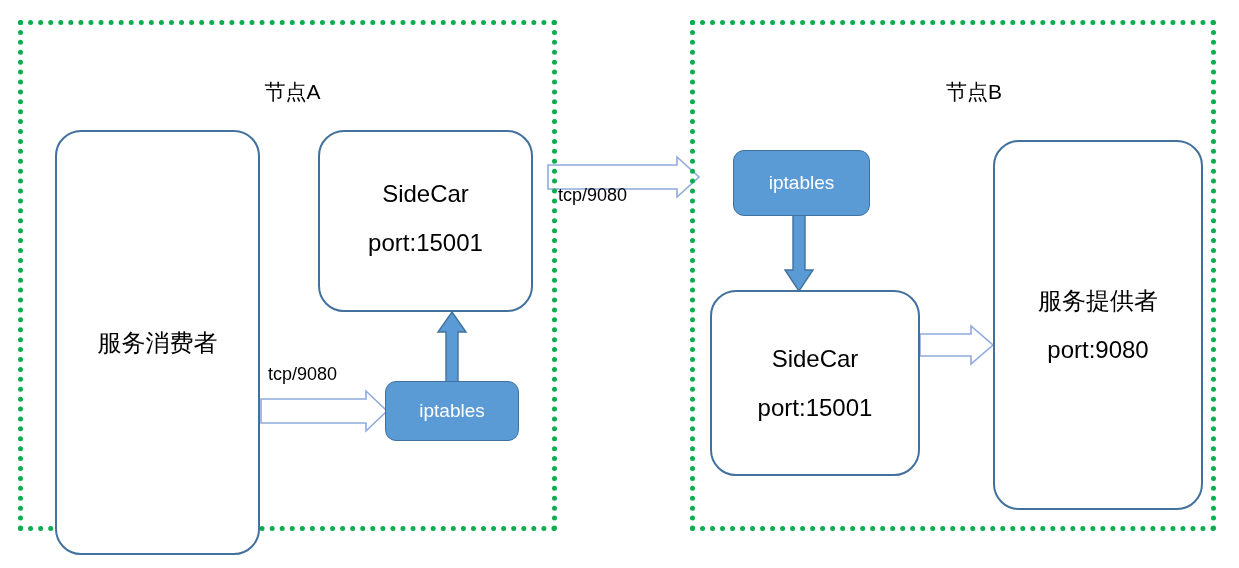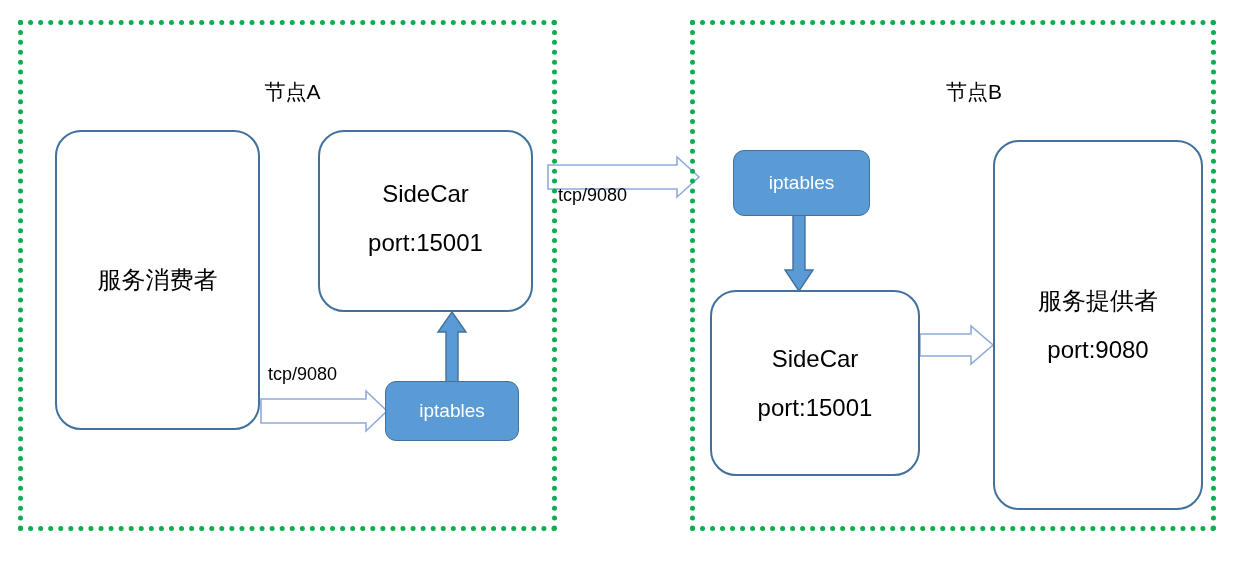--- a/index.html
+++ b/index.html
@@ -52,21 +52,21 @@
     justify-content: center;
   }
   .rbox .line {
     font-size: 24px;
     color: #000000;
     white-space: nowrap;
     line-height: 1.05;
   }
   .rbox .line + .line { margin-top: 24px; }
 
-  #box-consumer { left: 55px;  top: 130px; width: 205px; height: 300px; }
+  #box-consumer { left: 55px;  top: 130px; width: 205px; height: 425px; }
   #box-sidecar-a{ left: 318px; top: 130px; width: 215px; height: 182px; }
   #box-sidecar-b{ left: 710px; top: 290px; width: 210px; height: 186px; }
   #box-provider { left: 993px; top: 140px; width: 210px; height: 370px; }
 
   #box-sidecar-a .line:first-child { margin-top: -6px; }
 
   
   .pill {
     position: absolute;
     box-sizing: border-box;

